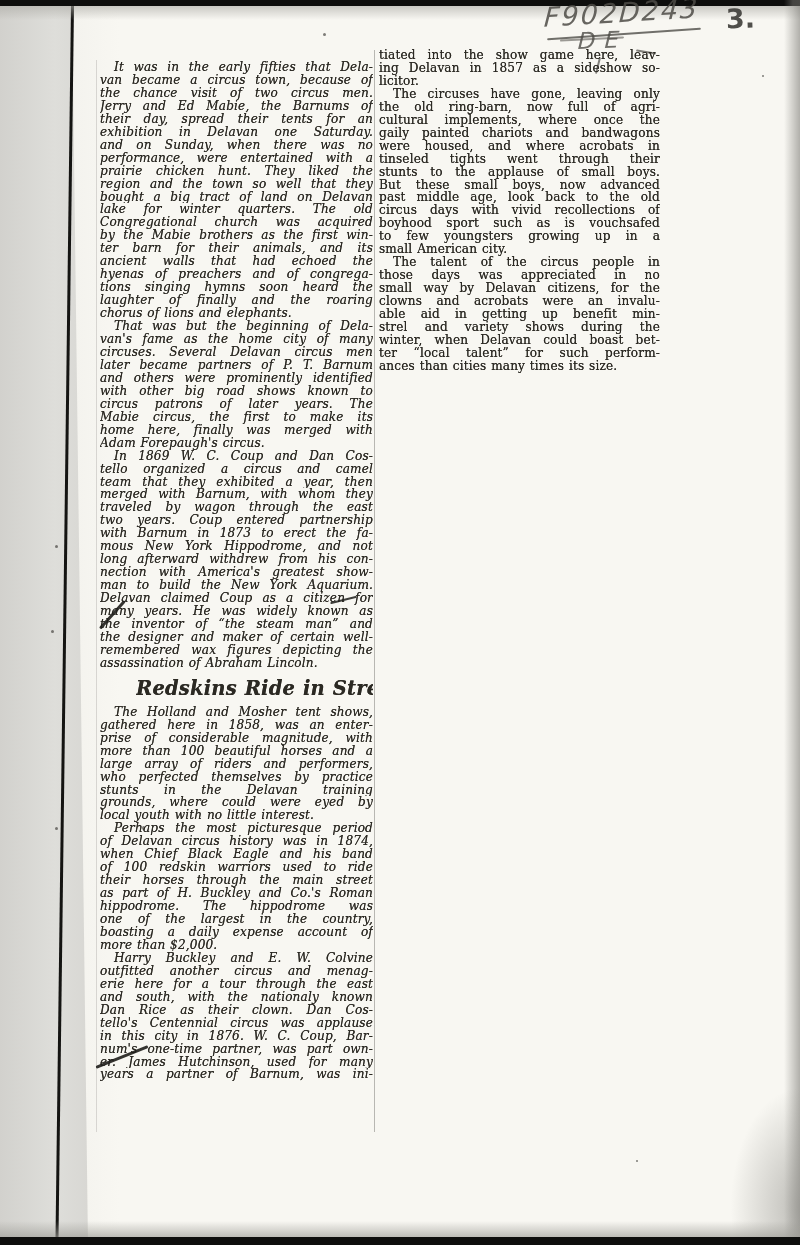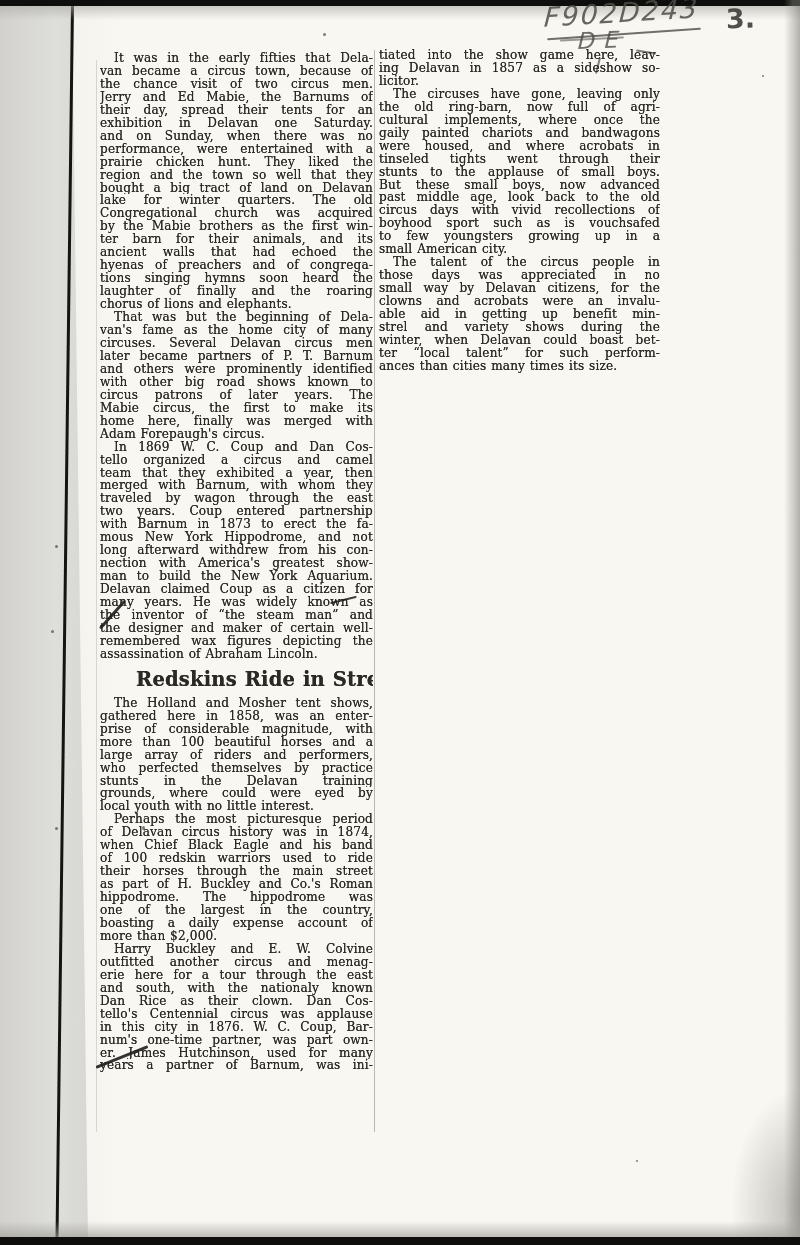--- a/index.html
+++ b/index.html
@@ -47,21 +47,21 @@
   .hand-dash{position:absolute;left:636px;top:51px;width:20px;height:2.2px;
     background:var(--pencil);transform:rotate(9deg);opacity:.7;border-radius:2px;}
   .hand-tick{position:absolute;left:597px;top:57px;width:2.4px;height:17px;
     background:var(--pencil);transform:rotate(14deg);opacity:.7;border-radius:2px;}
   .hand-page{left:726px;top:3px;font-size:27px;transform:rotate(-2deg);
     color:#3e3d39;opacity:.9;font-style:normal;font-weight:bold;}
   
   .column{position:absolute;font-size:12.1px;line-height:12.95px;
     letter-spacing:.15px;word-spacing:.8px;
     text-shadow:0 0 .5px rgba(43,41,35,.85);}
-  .col1{left:100px;top:52px;width:273px;}
+  .col1{left:100px;top:61px;width:273px;font-style:italic;}
   .col2{left:379px;top:49px;width:281px;}
   .line{text-align:left;white-space:nowrap;overflow:hidden;}
   .line.just{white-space:normal;text-align:justify;text-align-last:justify;}
   .line.indent{text-indent:14px;}
   .heading{font-size:19.5px;line-height:26px;font-weight:bold;
     letter-spacing:.2px;padding:6px 0 4px 0;text-shadow:0 0 .6px rgba(43,41,35,.9);}
   .heading .line{white-space:nowrap;margin-left:36px;}
   
   .column-rule{position:absolute;left:374px;top:50px;width:1px;height:1082px;
     background:#84837e;opacity:.55;}

